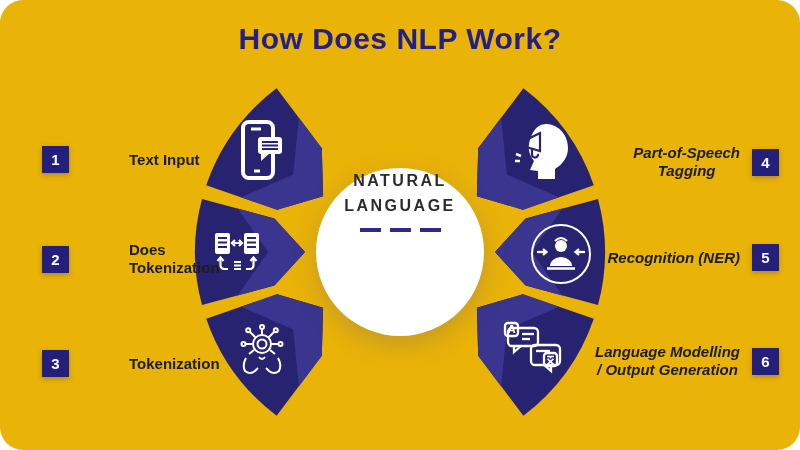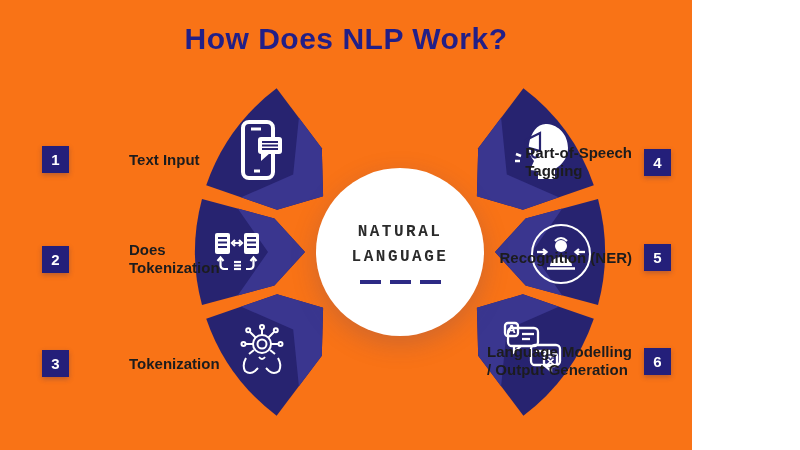--- a/index.html
+++ b/index.html
@@ -1,50 +1,51 @@
 <!DOCTYPE html>
 <html><head>
 <meta charset="utf-8">
 <style>
   html,body{margin:0;padding:0;}
   .canvas{
-    position:relative; width:692px; height:450px; overflow:hidden;
-    background:#f97316;
+    position:relative; width:800px; height:450px; overflow:hidden;
+    background:#eab308;
     font-family:"Liberation Sans", sans-serif;
+    border-radius:23px;
   }
   .title{
     position:absolute; top:22px; left:0; width:100%;
     text-align:center; font-size:30px; font-weight:800;
     color:#221f87; letter-spacing:.5px;
   }
   .fan-svg{position:absolute; left:0; top:0;}
   .wedge{fill:#272370;}
   .wedge-band{fill:#3a368f;}
   
   .center-circle{
     position:absolute; left:316px; top:168px; width:168px; height:168px;
     background:#ffffff; border-radius:50%;
     box-shadow:0 8px 26px rgba(60,60,130,.22);
-    display:flex; flex-direction:column; align-items:center; justify-content:center;font-family:Liberation Mono, monospace;
+    display:flex; flex-direction:column; align-items:center; 
   }
   .center-line{
     display:block; font-size:16px; font-weight:700; color:#2b2b2b;
     letter-spacing:2.5px; line-height:25px; text-align:center;
   }
   .dash-row{display:flex; gap:9px; margin-top:10px;}
   .dash{width:21px; height:4px; background:#2d2a85;}
   
   .step{position:absolute; display:flex; align-items:center; gap:12px;}
   .num-box{
     width:27px; height:27px; background:#241f7a; color:#ffffff;
     font-size:15px; font-weight:700; display:flex; align-items:center;
     justify-content:center; flex:0 0 auto; box-shadow:0 2px 5px rgba(40,40,100,.3);
   }
   .step-label{font-size:15px; font-weight:700; color:#1c1c1e; line-height:18px;margin-left:48px;}
-  .step.right .step-label{text-align:left;}
+  .step.right .step-label{text-align:center;font-style:italic;}
   .step-line{display:block;}
 </style>
 </head>
 <body>
 
 <div class="canvas">
 
   <div class="title">How Does NLP Work?</div>
 
   <svg class="fan-svg" width="800" height="450" viewBox="0 0 800 450">

